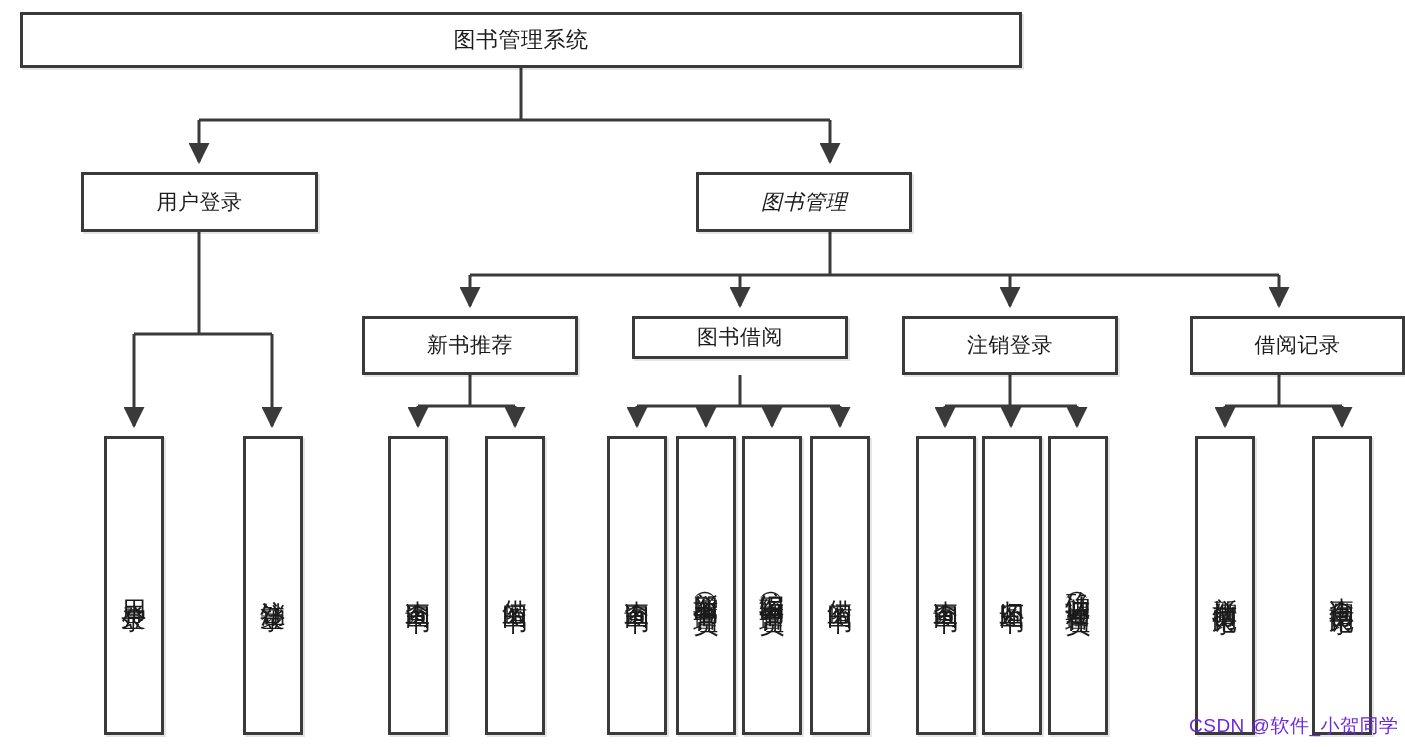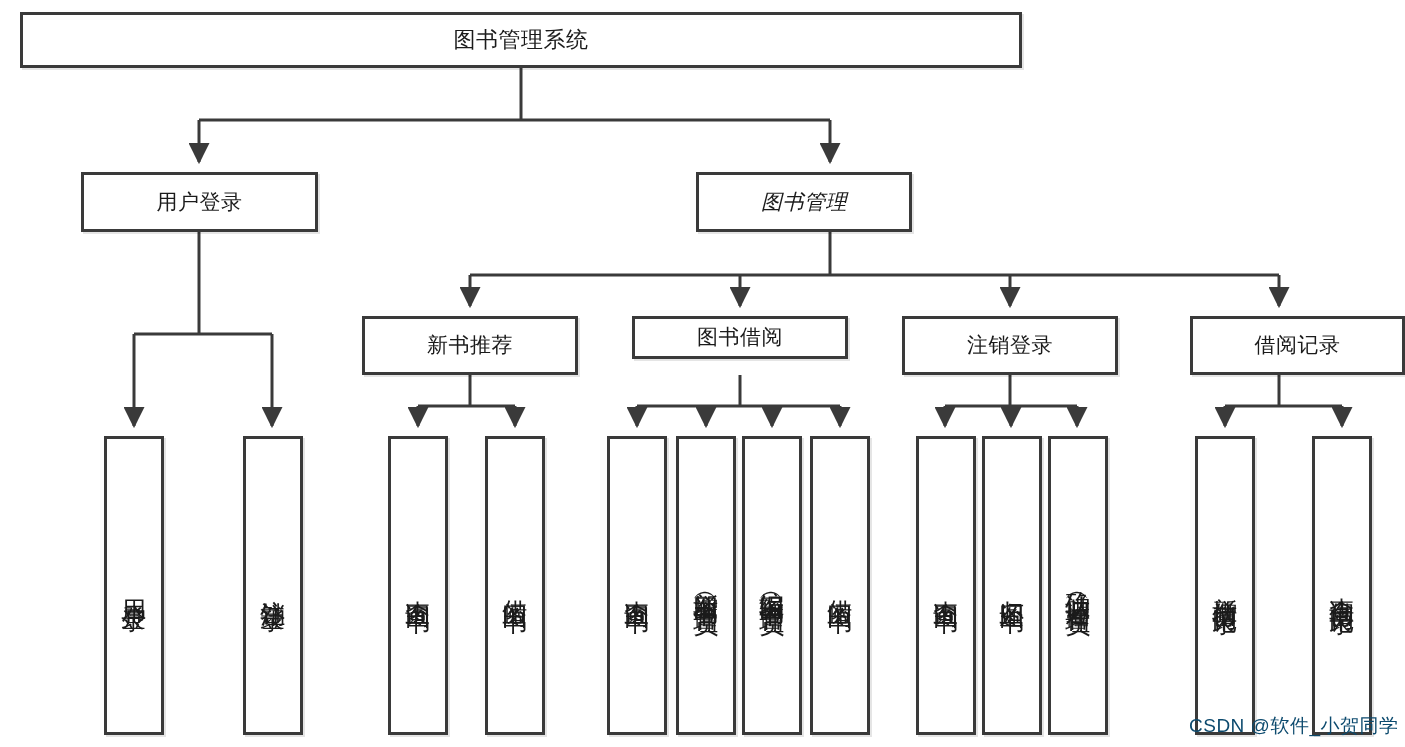--- a/index.html
+++ b/index.html
@@ -50,21 +50,21 @@
     letter-spacing:3px;
     white-space:nowrap;
     max-height:280px;
   }
 
   
   #watermark{
     position:absolute;
     left:1189px;top:713px;
     font-size:19px;
-    color:#0c4a6e;
+    color:#6d28d9;
     white-space:nowrap;
     pointer-events:none;
     letter-spacing:0.5px;
   }
 </style>
 </head>
 <body>
 
 <div id="diagram">
 

